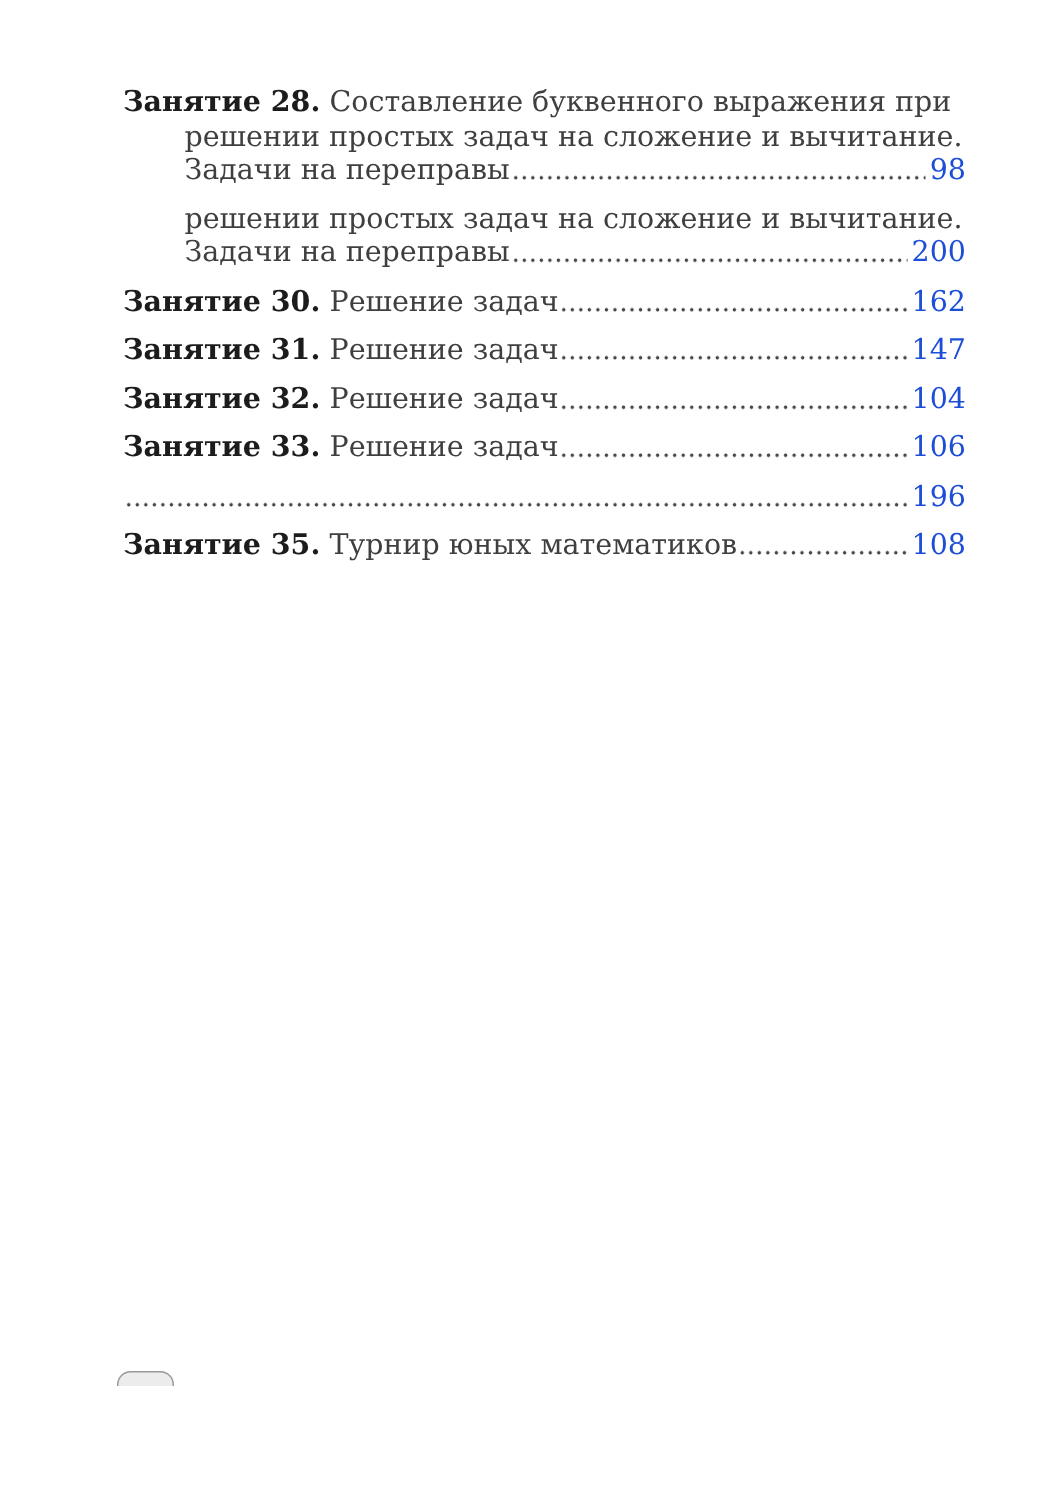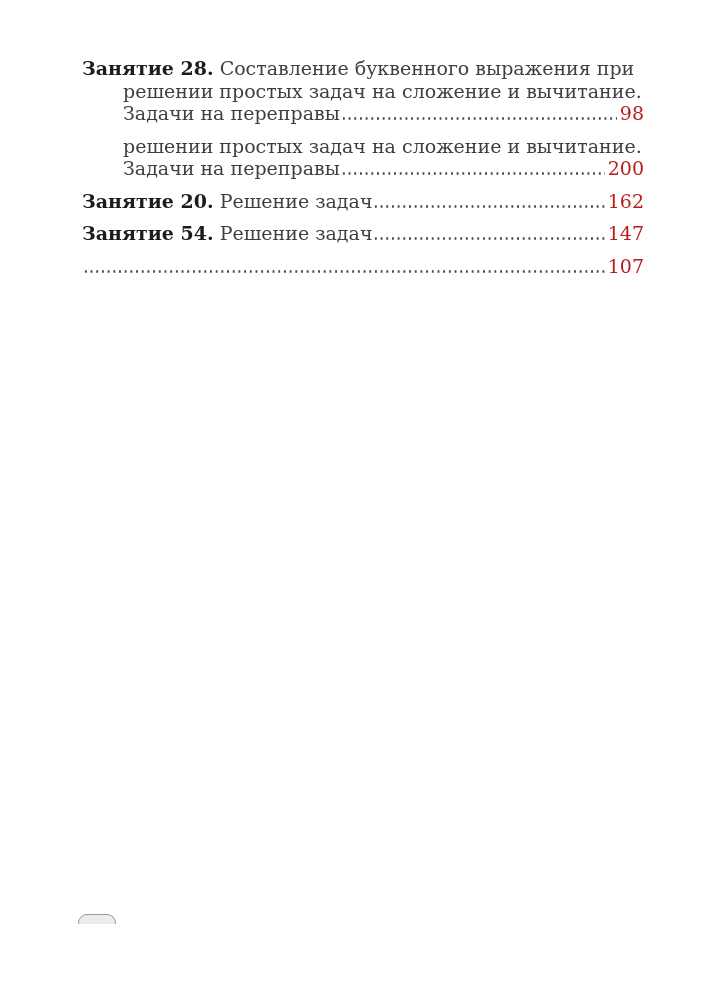--- a/index.html
+++ b/index.html
@@ -35,21 +35,21 @@
   .lbl { font-weight: 700; color: #1c1c1c; }
   .leader {
     flex: 1 1 auto;
     min-width: 12px;
     margin: 0 3px 0 1px;
     background-image: radial-gradient(circle, #474747 1px, rgba(255,255,255,0) 1.4px);
     background-size: 5.7px 3px;
     background-repeat: repeat-x;
     background-position: 0 calc(100% - 4.5px);
   }
-  .pg { white-space: nowrap; color: #b91c1c; }
+  .pg { white-space: nowrap; color: #1d4ed8; }
 
   
   .badge {
     position: absolute;
     left: 78px; top: 914px;
     width: 36px; height: 35px;
     background: #ececec;
     border: 1.5px solid #999999;
     border-radius: 9px;
     display: flex; align-items: center; justify-content: center;
@@ -98,36 +98,57 @@
       <p class="toc-entry">
         <span class="line indent"><span class="txt">решении простых задач на сложение и вычитание.</span></span>
         <span class="line indent last">
           <span class="txt">Задачи на переправы</span>
           <span class="leader"></span>
           <span class="pg">200</span>
         </span>
       </p>
       <p class="toc-entry">
         <span class="line last">
-          <span class="txt"><b class="lbl">Занятие 20.</b> Решение задач</span>
+          <span class="txt"><b class="lbl">Занятие 30.</b> Решение задач</span>
           <span class="leader"></span>
           <span class="pg">162</span>
         </span>
       </p>
       <p class="toc-entry">
         <span class="line last">
-          <span class="txt"><b class="lbl">Занятие 54.</b> Решение задач</span>
+          <span class="txt"><b class="lbl">Занятие 31.</b> Решение задач</span>
           <span class="leader"></span>
           <span class="pg">147</span>
         </span>
       </p>
       <p class="toc-entry">
         <span class="line last">
+          <span class="txt"><b class="lbl">Занятие 32.</b> Решение задач</span>
           <span class="leader"></span>
-          <span class="pg">107</span>
+          <span class="pg">104</span>
+        </span>
+      </p>
+      <p class="toc-entry">
+        <span class="line last">
+          <span class="txt"><b class="lbl">Занятие 33.</b> Решение задач</span>
+          <span class="leader"></span>
+          <span class="pg">106</span>
+        </span>
+      </p>
+      <p class="toc-entry">
+        <span class="line last">
+          <span class="leader"></span>
+          <span class="pg">196</span>
+        </span>
+      </p>
+      <p class="toc-entry">
+        <span class="line last">
+          <span class="txt"><b class="lbl">Занятие 35.</b> Турнир юных математиков</span>
+          <span class="leader"></span>
+          <span class="pg">108</span>
         </span>
       </p>
     </div>
 
   <div class="badge">112</div>
 
   <span class="sq sq1"></span>
   <span class="sq sq2"></span>
   <span class="sq sq3"></span>
   <span class="sq sq4"></span>

